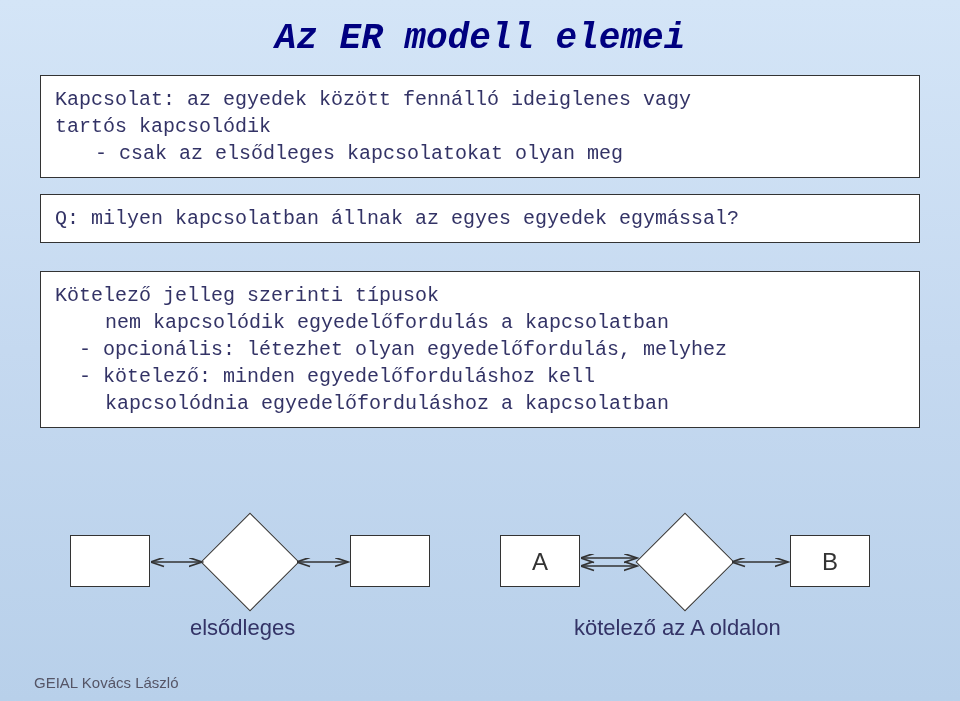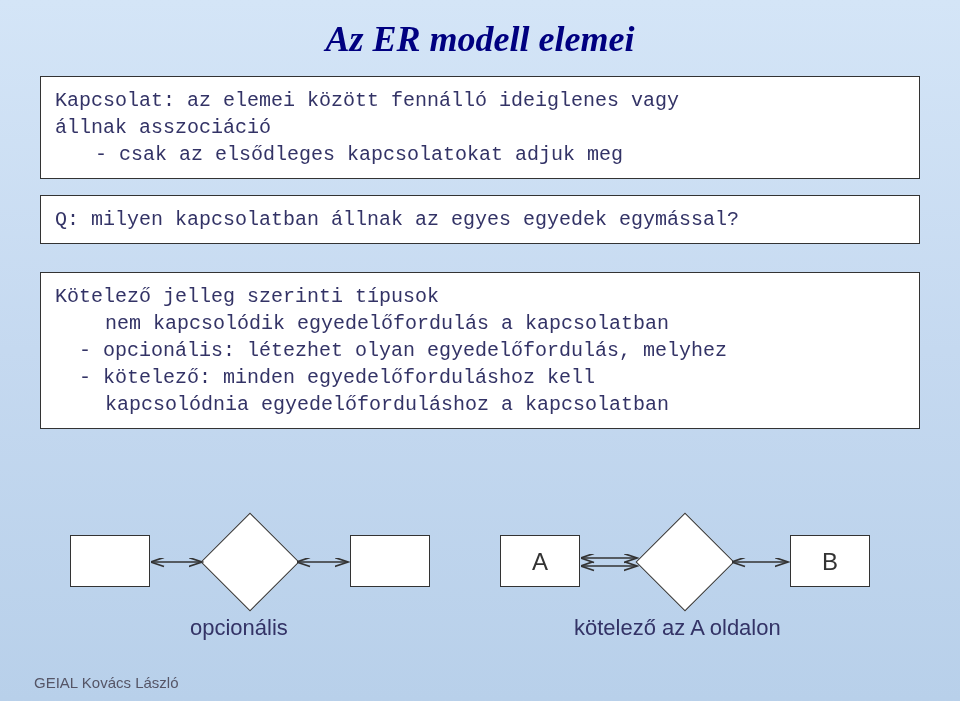--- a/index.html
+++ b/index.html
@@ -10,21 +10,21 @@
       font-family: "Courier New", monospace;
       position: relative;
       overflow: hidden;
     }
     .title {
       text-align: center;
       font-size: 36px;
       font-weight: bold;
       color: #000080;
       padding-top: 18px;
-      font-family: Liberation Serif, serif;
+      font-family: Liberation Mono, monospace;
       font-style: italic;
     }
     .box {
       background: #ffffff;
       border: 1px solid #333;
       margin: 16px 40px 0 40px;
       padding: 10px 14px;
       font-size: 20px;
       line-height: 1.35;
       color: #333366;
@@ -88,23 +88,23 @@
       left: 0;
       overflow: visible;
     }
   </style>
 </head>
 <body>
 
 <div class="title">Az ER modell elemei</div>
 
 <div class="box">
-  <div>Kapcsolat: az elemei között fennálló ideiglenes vagy</div>
-  <div>állnak asszociáció</div>
-  <div class="indent">- csak az elsődleges kapcsolatokat adjuk meg</div>
+  <div>Kapcsolat: az egyedek között fennálló ideiglenes vagy</div>
+  <div>tartós kapcsolódik</div>
+  <div class="indent">- csak az elsődleges kapcsolatokat olyan meg</div>
 </div>
 
 <div class="box">
   <div>Q: milyen kapcsolatban állnak az egyes egyedek egymással?</div>
 </div>
 
 <div class="box" style="margin-top:28px;">
   <div>Kötelező jelleg szerinti típusok</div>
   <div style="padding-left:50px;">nem kapcsolódik egyedelőfordulás a kapcsolatban</div>
   <div style="padding-left:24px;">- opcionális: létezhet olyan egyedelőfordulás, melyhez</div>
@@ -125,21 +125,21 @@
           <path d="M0,0 L9,3 L0,6" fill="none" stroke="#333" stroke-width="1.2"></path>
         </marker>
         <marker id="arrL1r" markerWidth="10" markerHeight="10" refX="1" refY="3" orient="auto">
           <path d="M9,0 L0,3 L9,6" fill="none" stroke="#333" stroke-width="1.2"></path>
         </marker>
       </defs>
       <line x1="82" y1="37" x2="132" y2="37" stroke="#333" stroke-width="1.5" marker-start="url(#arrL1r)" marker-end="url(#arrL1)"></line>
       <line x1="228" y1="37" x2="278" y2="37" stroke="#333" stroke-width="1.5" marker-start="url(#arrL1r)" marker-end="url(#arrL1)"></line>
     </svg>
 
-    <div class="group-caption" style="left:120px;">opcionális</div>
+    <div class="group-caption" style="left:120px;">elsődleges</div>
   </div>
 
   <div class="group" style="left:500px; width:380px;">
     <div class="rect" style="left:0;">
       <div class="lbl">A</div>
     </div>
     <div class="rect" style="left:290px;">
       <div class="lbl">B</div>
     </div>
     <div class="diamond" style="left:150px;"></div>

